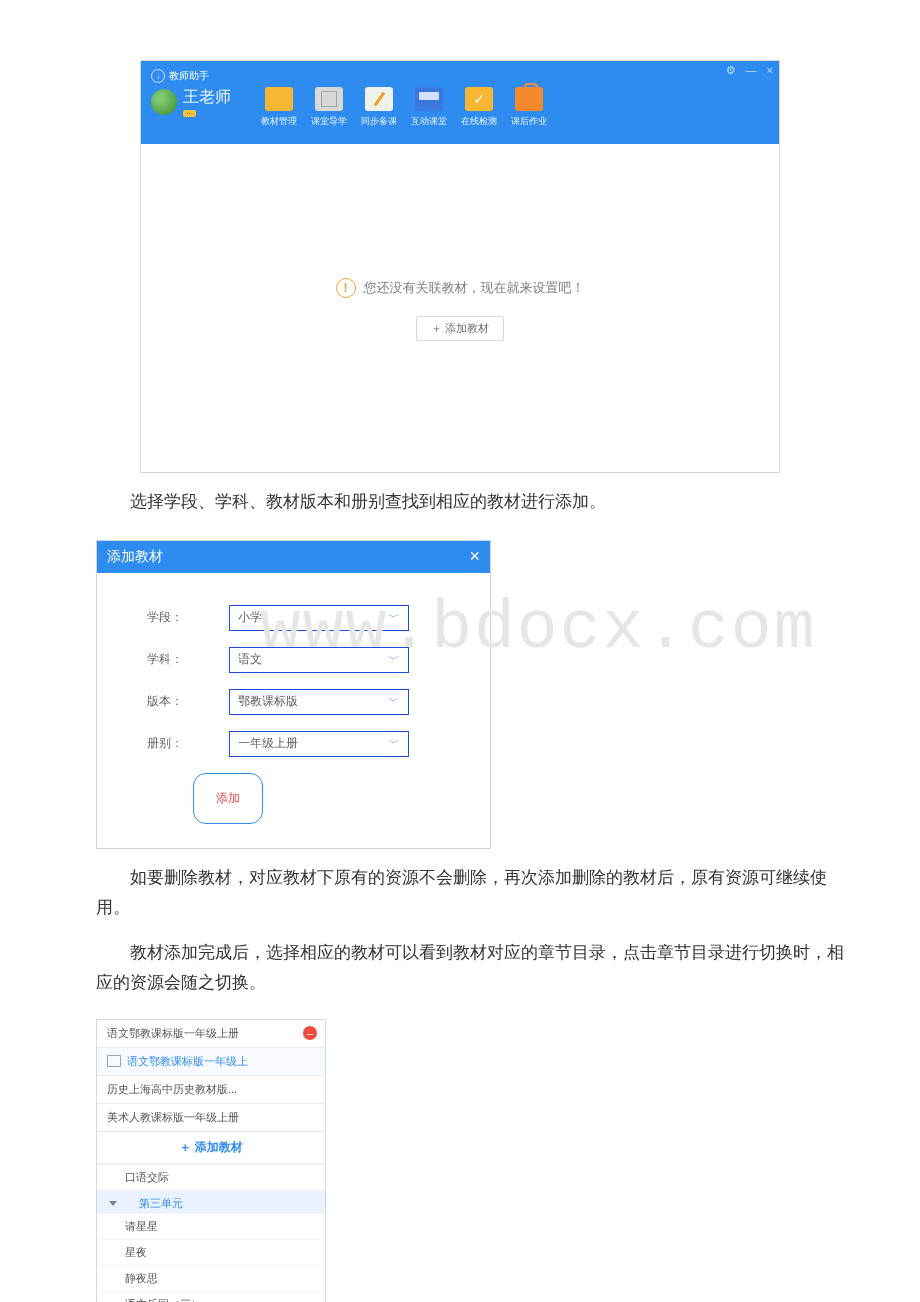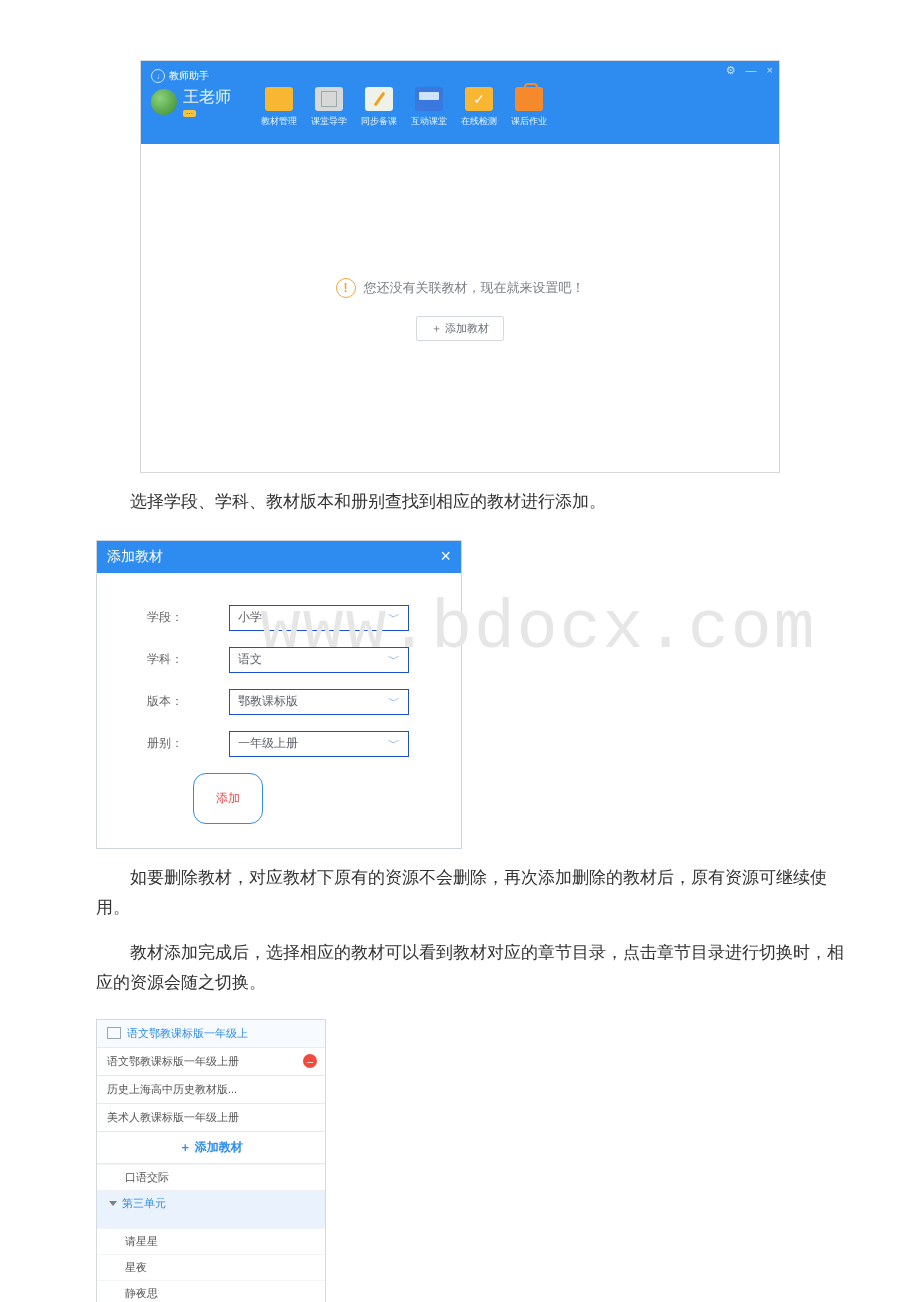--- a/index.html
+++ b/index.html
@@ -71,21 +71,21 @@
   .info-circle {
     width:20px;height:20px;border:1.5px solid #f3a23a;border-radius:50%;color:#f3a23a;
     display:flex;align-items:center;justify-content:center;font-weight:bold;font-size:12px;
   }
   .btn-add-small {
     border:1px solid #d5d9de; padding:4px 14px; font-size:11px; color:#6b7075; background:#fff; border-radius:2px;
   }
 
   
   .dialog {
-    width: 366px; border:1px solid #cfd5dc; margin-top: 22px; margin-left: 26px; background:#fff;
+    width: 395px; border:1px solid #cfd5dc; margin-top: 22px; margin-left: 26px; background:#fff;
   }
   .dialog-header {
     background:#2e8cf0; color:#fff; height:32px; display:flex; align-items:center; justify-content:space-between;
     padding: 0 10px; font-size:14px;
   }
   .dialog-close { font-size:18px; cursor:pointer; }
   .dialog-body { padding: 32px 40px 24px 40px; position:relative; }
   .form-row { display:flex; align-items:center; margin-bottom:16px; font-size:12px;gap:36px; }
   .form-label { width: 56px; color:#666; text-align:right; padding-right:10px;}
   .select-box {
@@ -112,21 +112,21 @@
   .book-row.selected { color:#2e8cf0; background:#f7faff;}
   .book-icon { width:14px;height:12px;border:1px solid #9aa6b2; display:inline-block;}
   .remove-dot {
     width:14px;height:14px;border-radius:50%;background:#ef4b3f;color:#fff;display:flex;align-items:center;justify-content:center;
     font-size:11px; position:absolute; right:8px;
   }
   .chapter-add-row {
     text-align:center; color:#2e8cf0; font-size:12px; padding:7px 0; font-weight:bold;
     border-bottom:1px solid #e7eaee;
   }
-  .unit-head { padding:5px 10px 17px 12px; border-top:1px solid #eef0f3; display:flex; align-items:center; gap:5px;text-align:right;}
+  .unit-head { padding:5px 10px 2px 12px; border-top:1px solid #eef0f3; display:flex; align-items:center; gap:22px;text-align:right;}
   .unit-head.selected { background:#eaf2fd; color:#2e8cf0;}
   .tri { display:inline-block; width:0;height:0;border-left:4px solid transparent;border-right:4px solid transparent;border-top:5px solid #7c828a;}
   .leaf { padding:5px 10px 5px 28px; border-top:1px solid #f3f4f6;}
   .truncate { white-space:nowrap; overflow:hidden; text-overflow:ellipsis;}
 </style>
 </head>
 <body>
 
 <div class="page-margin">
 
@@ -223,27 +223,27 @@
         </div>
       </div>
       <button class="btn-add-primary">添加</button>
     </div>
   </div>
 
   <p class="doc-text" style="text-indent:2em;">如要删除教材，对应教材下原有的资源不会删除，再次添加删除的教材后，原有资源可继续使用。</p>
   <p class="doc-text">教材添加完成后，选择相应的教材可以看到教材对应的章节目录，点击章节目录进行切换时，相应的资源会随之切换。</p>
 
   <div class="chapter-panel">
+    <div class="book-row">
+      <span class="truncate">语文鄂教课标版一年级上册</span>
+      <span class="remove-dot">–</span>
+    </div>
     <div class="book-row selected">
       <span class="book-icon"></span>
       <span class="truncate">语文鄂教课标版一年级上</span>
-    </div>
-    <div class="book-row">
-      <span class="truncate">语文鄂教课标版一年级上册</span>
-      <span class="remove-dot">–</span>
     </div>
     <div class="book-row">
       <span class="truncate">历史上海高中历史教材版...</span>
     </div>
     <div class="book-row">
       <span class="truncate">美术人教课标版一年级上册</span>
     </div>
     <div class="chapter-add-row">＋ 添加教材</div>
 
     <div class="leaf">口语交际</div>

